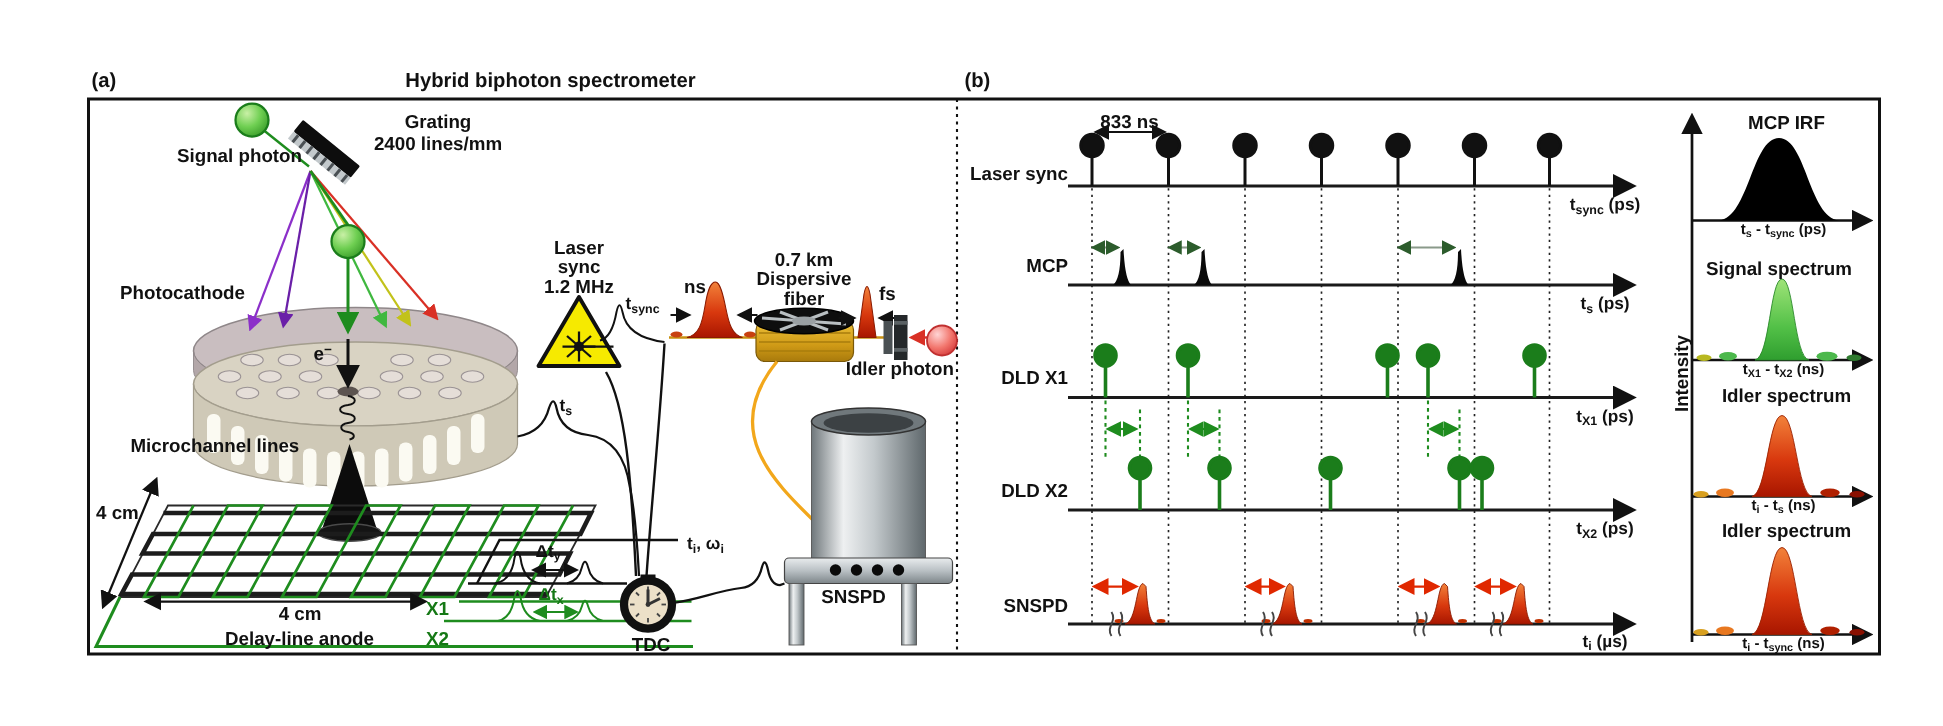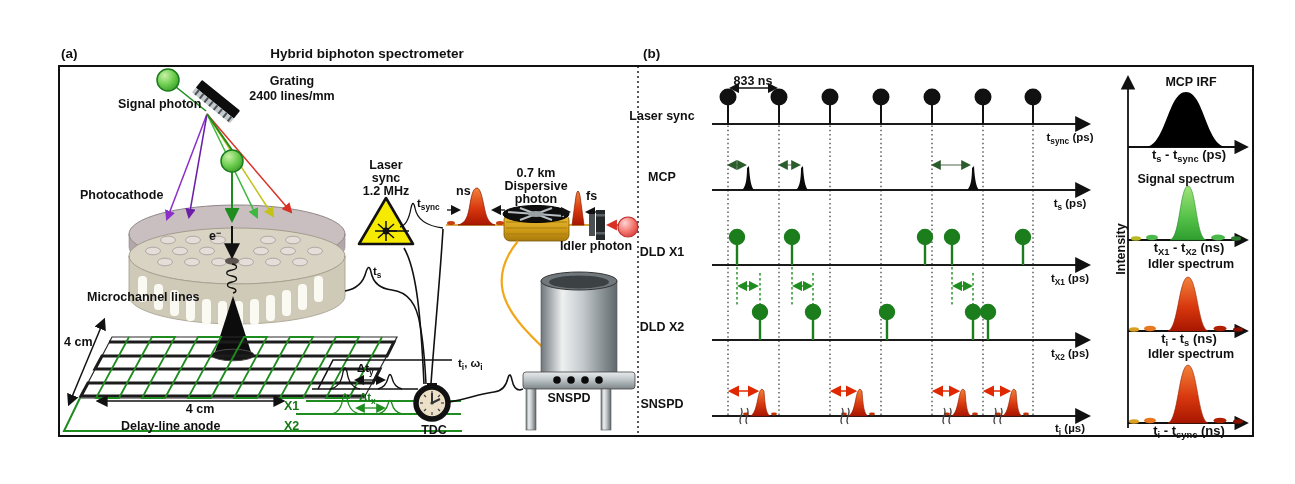--- a/index.html
+++ b/index.html
@@ -3,23 +3,23 @@
 <meta charset="utf-8">
 <style>
   html,body{margin:0;padding:0;background:#fff}
   #shot{position:relative;width:1295px;height:484px;background:#fff;overflow:hidden;
         font-family:"Liberation Sans",sans-serif}
   #gfx{position:absolute;left:0;top:0}
   .lbl{position:absolute;font-weight:700;font-size:12.5px;color:#111;
        white-space:nowrap;line-height:1.12}
   .t13{font-size:13.5px}
   .t11{font-size:11.5px}
-  .t10{font-size:13px}
+  .t10{font-size:10px}
   .ctr{text-align:center}
-  .rt{text-align:center}
+  .rt{text-align:right}
   .grn{color:#157815}
   sub,sup{font-size:72%;line-height:0}
   sub{vertical-align:-0.32em}
   sup{vertical-align:0.45em}
   .rot{transform:rotate(-90deg)}
 </style>
 </head>
 <body>
 
 <div id="shot">
@@ -454,27 +454,27 @@
 
 <div class="lbl ctr" style="left:346px;top:158px;width:80px">Laser</div>
 <div class="lbl ctr" style="left:346px;top:171px;width:80px">sync</div>
 <div class="lbl ctr" style="left:346px;top:184px;width:80px">1.2 MHz</div>
 <div class="lbl t11" style="left:417px;top:197px"><span>t</span><sub>sync</sub></div>
 <div class="lbl t11" style="left:373px;top:265px"><span>t</span><sub>s</sub></div>
 
 <div class="lbl" style="left:456px;top:184px">ns</div>
 <div class="lbl ctr" style="left:496px;top:166px;width:80px">0.7 km</div>
 <div class="lbl ctr" style="left:496px;top:179px;width:80px">Dispersive</div>
-<div class="lbl ctr" style="left:496px;top:192px;width:80px">photon</div>
+<div class="lbl ctr" style="left:496px;top:192px;width:80px">fiber</div>
 <div class="lbl" style="left:586px;top:189px">fs</div>
 <div class="lbl rt" style="left:556px;top:239px;width:80px">Idler photon</div>
 
 <div class="lbl" style="left:64px;top:335px">4 cm</div>
 <div class="lbl ctr" style="left:170px;top:402px;width:60px">4 cm</div>
-<div class="lbl" style="left:121px;top:419px">Delay-line anode</div>
+<div class="lbl" style="left:150px;top:419px">Delay-line anode</div>
 <div class="lbl grn" style="left:284px;top:399px">X1</div>
 <div class="lbl grn" style="left:284px;top:419px">X2</div>
 <div class="lbl t11" style="left:357px;top:362px"><span>Δt</span><sub>y</sub></div>
 <div class="lbl t11 grn" style="left:359px;top:391px"><span>Δt</span><sub>x</sub></div>
 <div class="lbl ctr" style="left:409px;top:423px;width:50px">TDC</div>
 <div class="lbl t11" style="left:458px;top:357px"><span>t</span><sub>i</sub><span>, ω</span><sub>i</sub></div>
 <div class="lbl ctr" style="left:534px;top:391px;width:70px">SNSPD</div>
 
 <div class="lbl rt" style="left:612px;top:109px;width:100px">Laser sync</div>
 <div class="lbl rt" style="left:612px;top:170px;width:100px">MCP</div>

